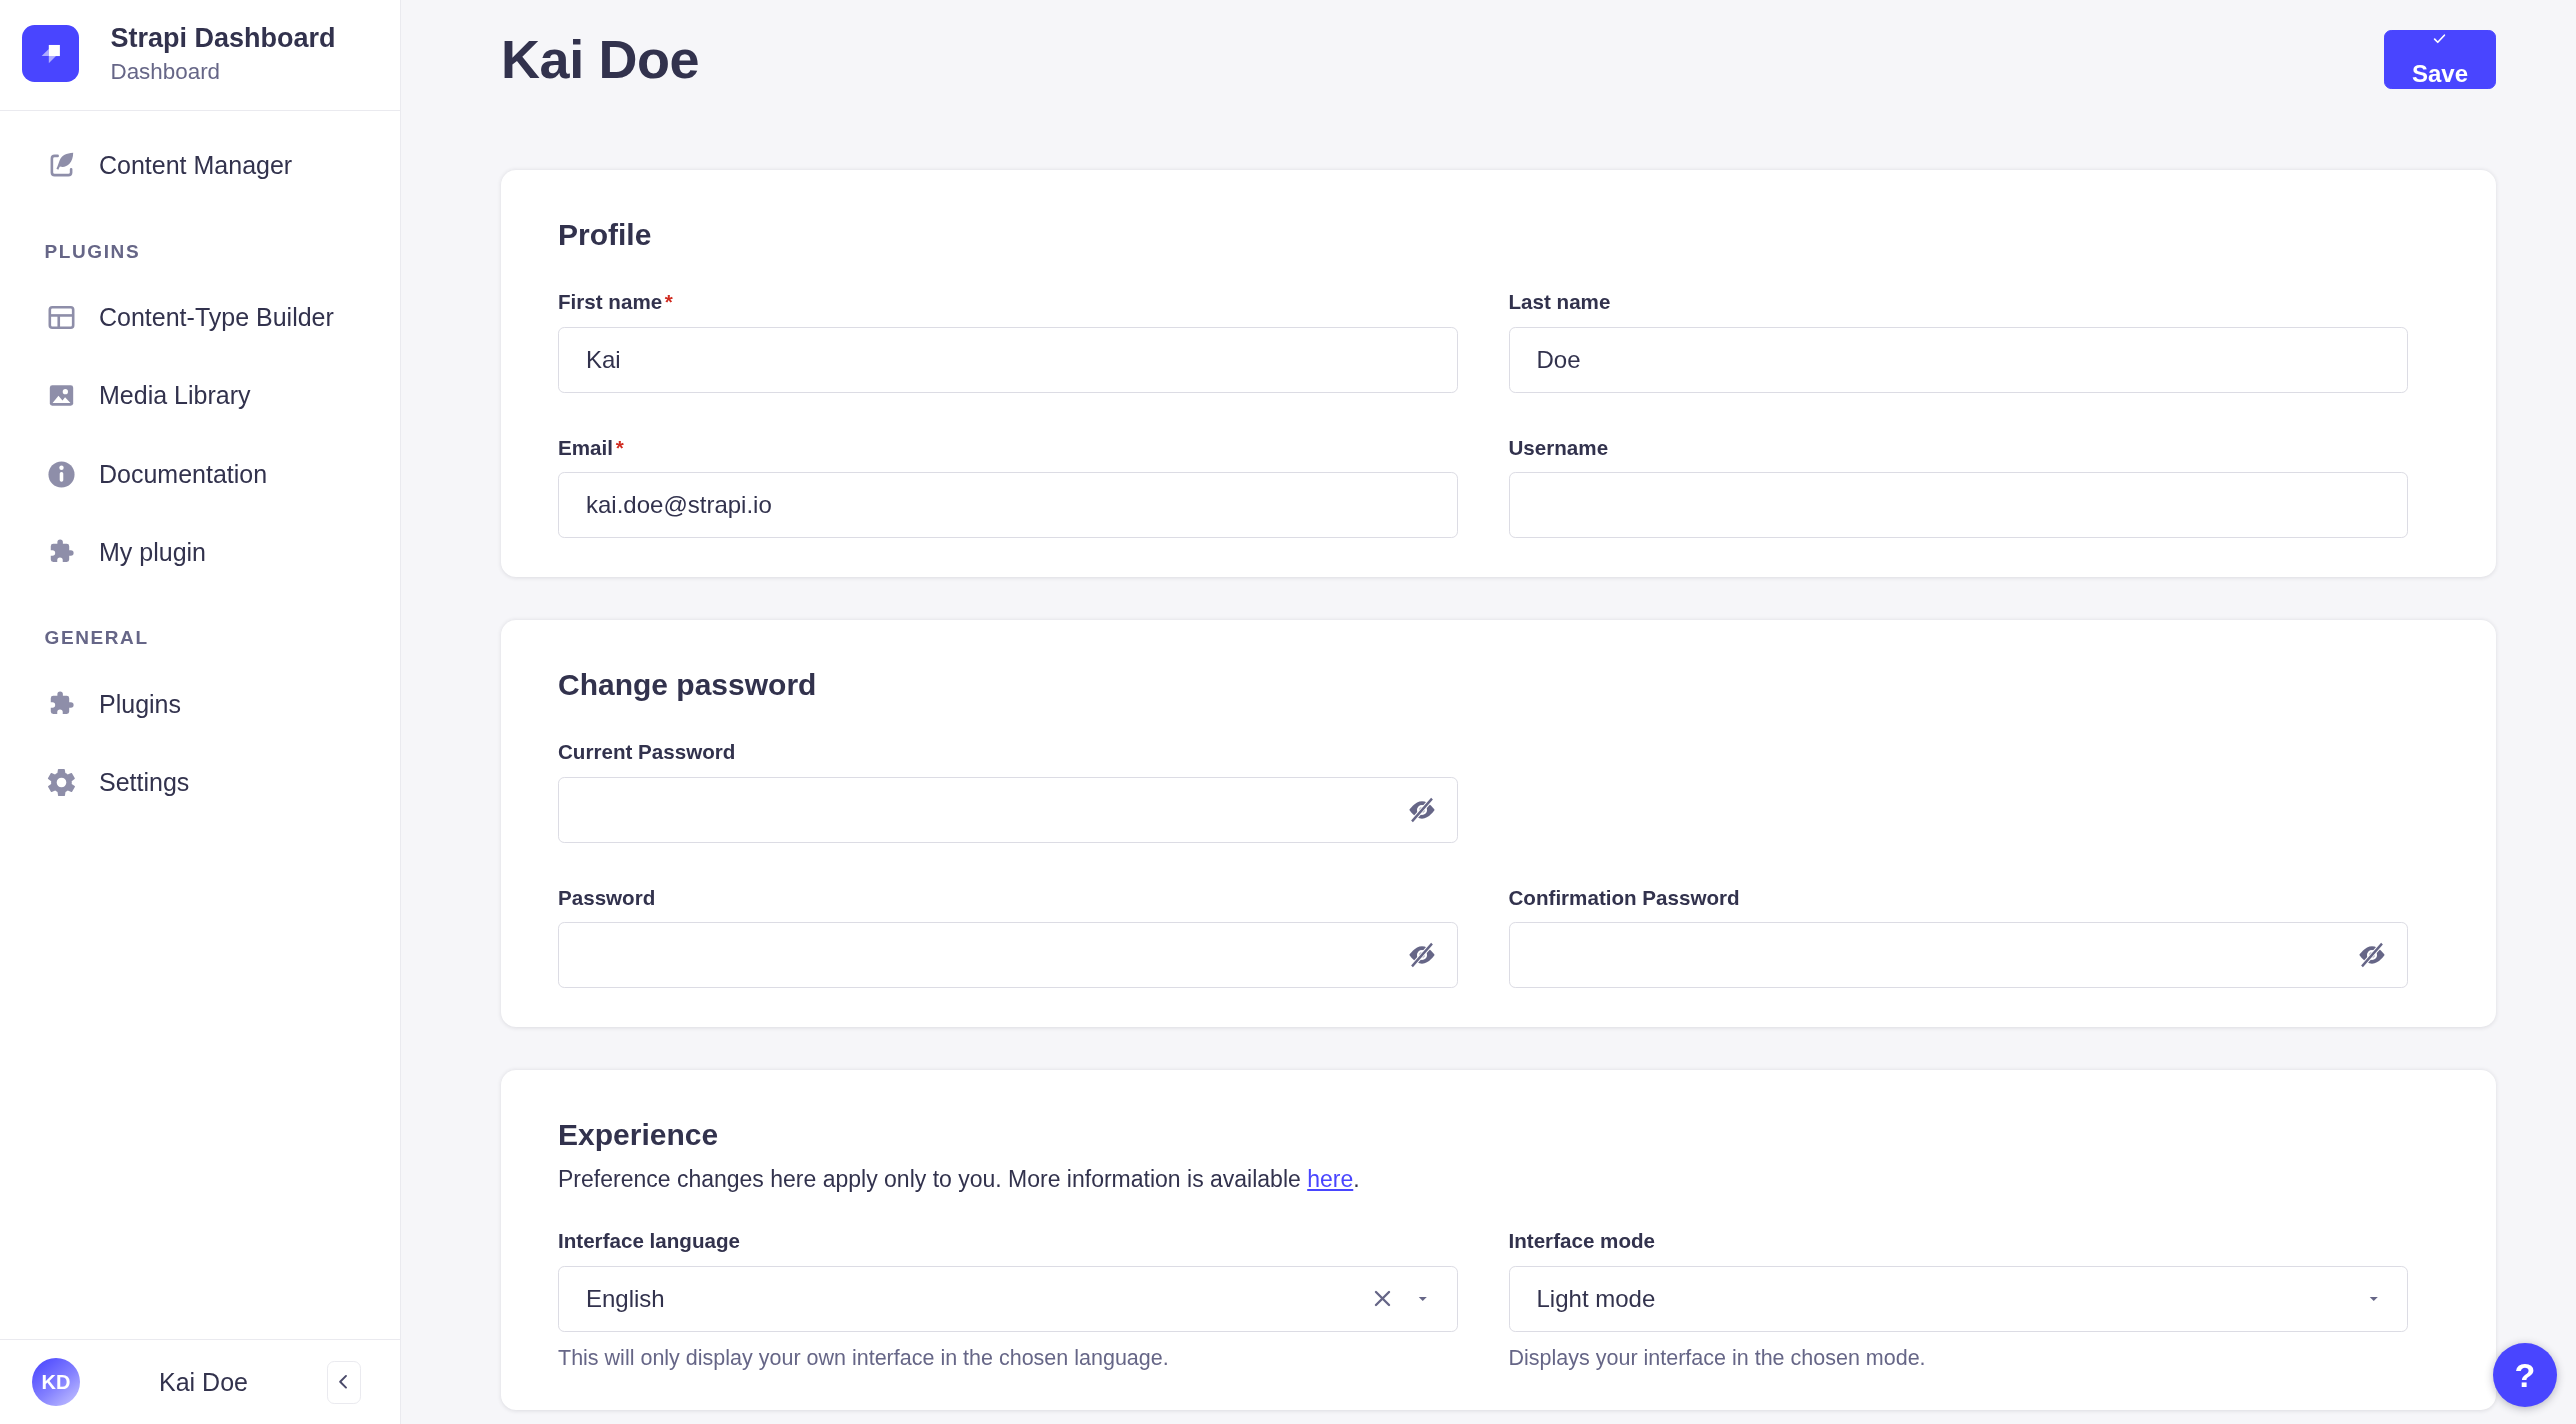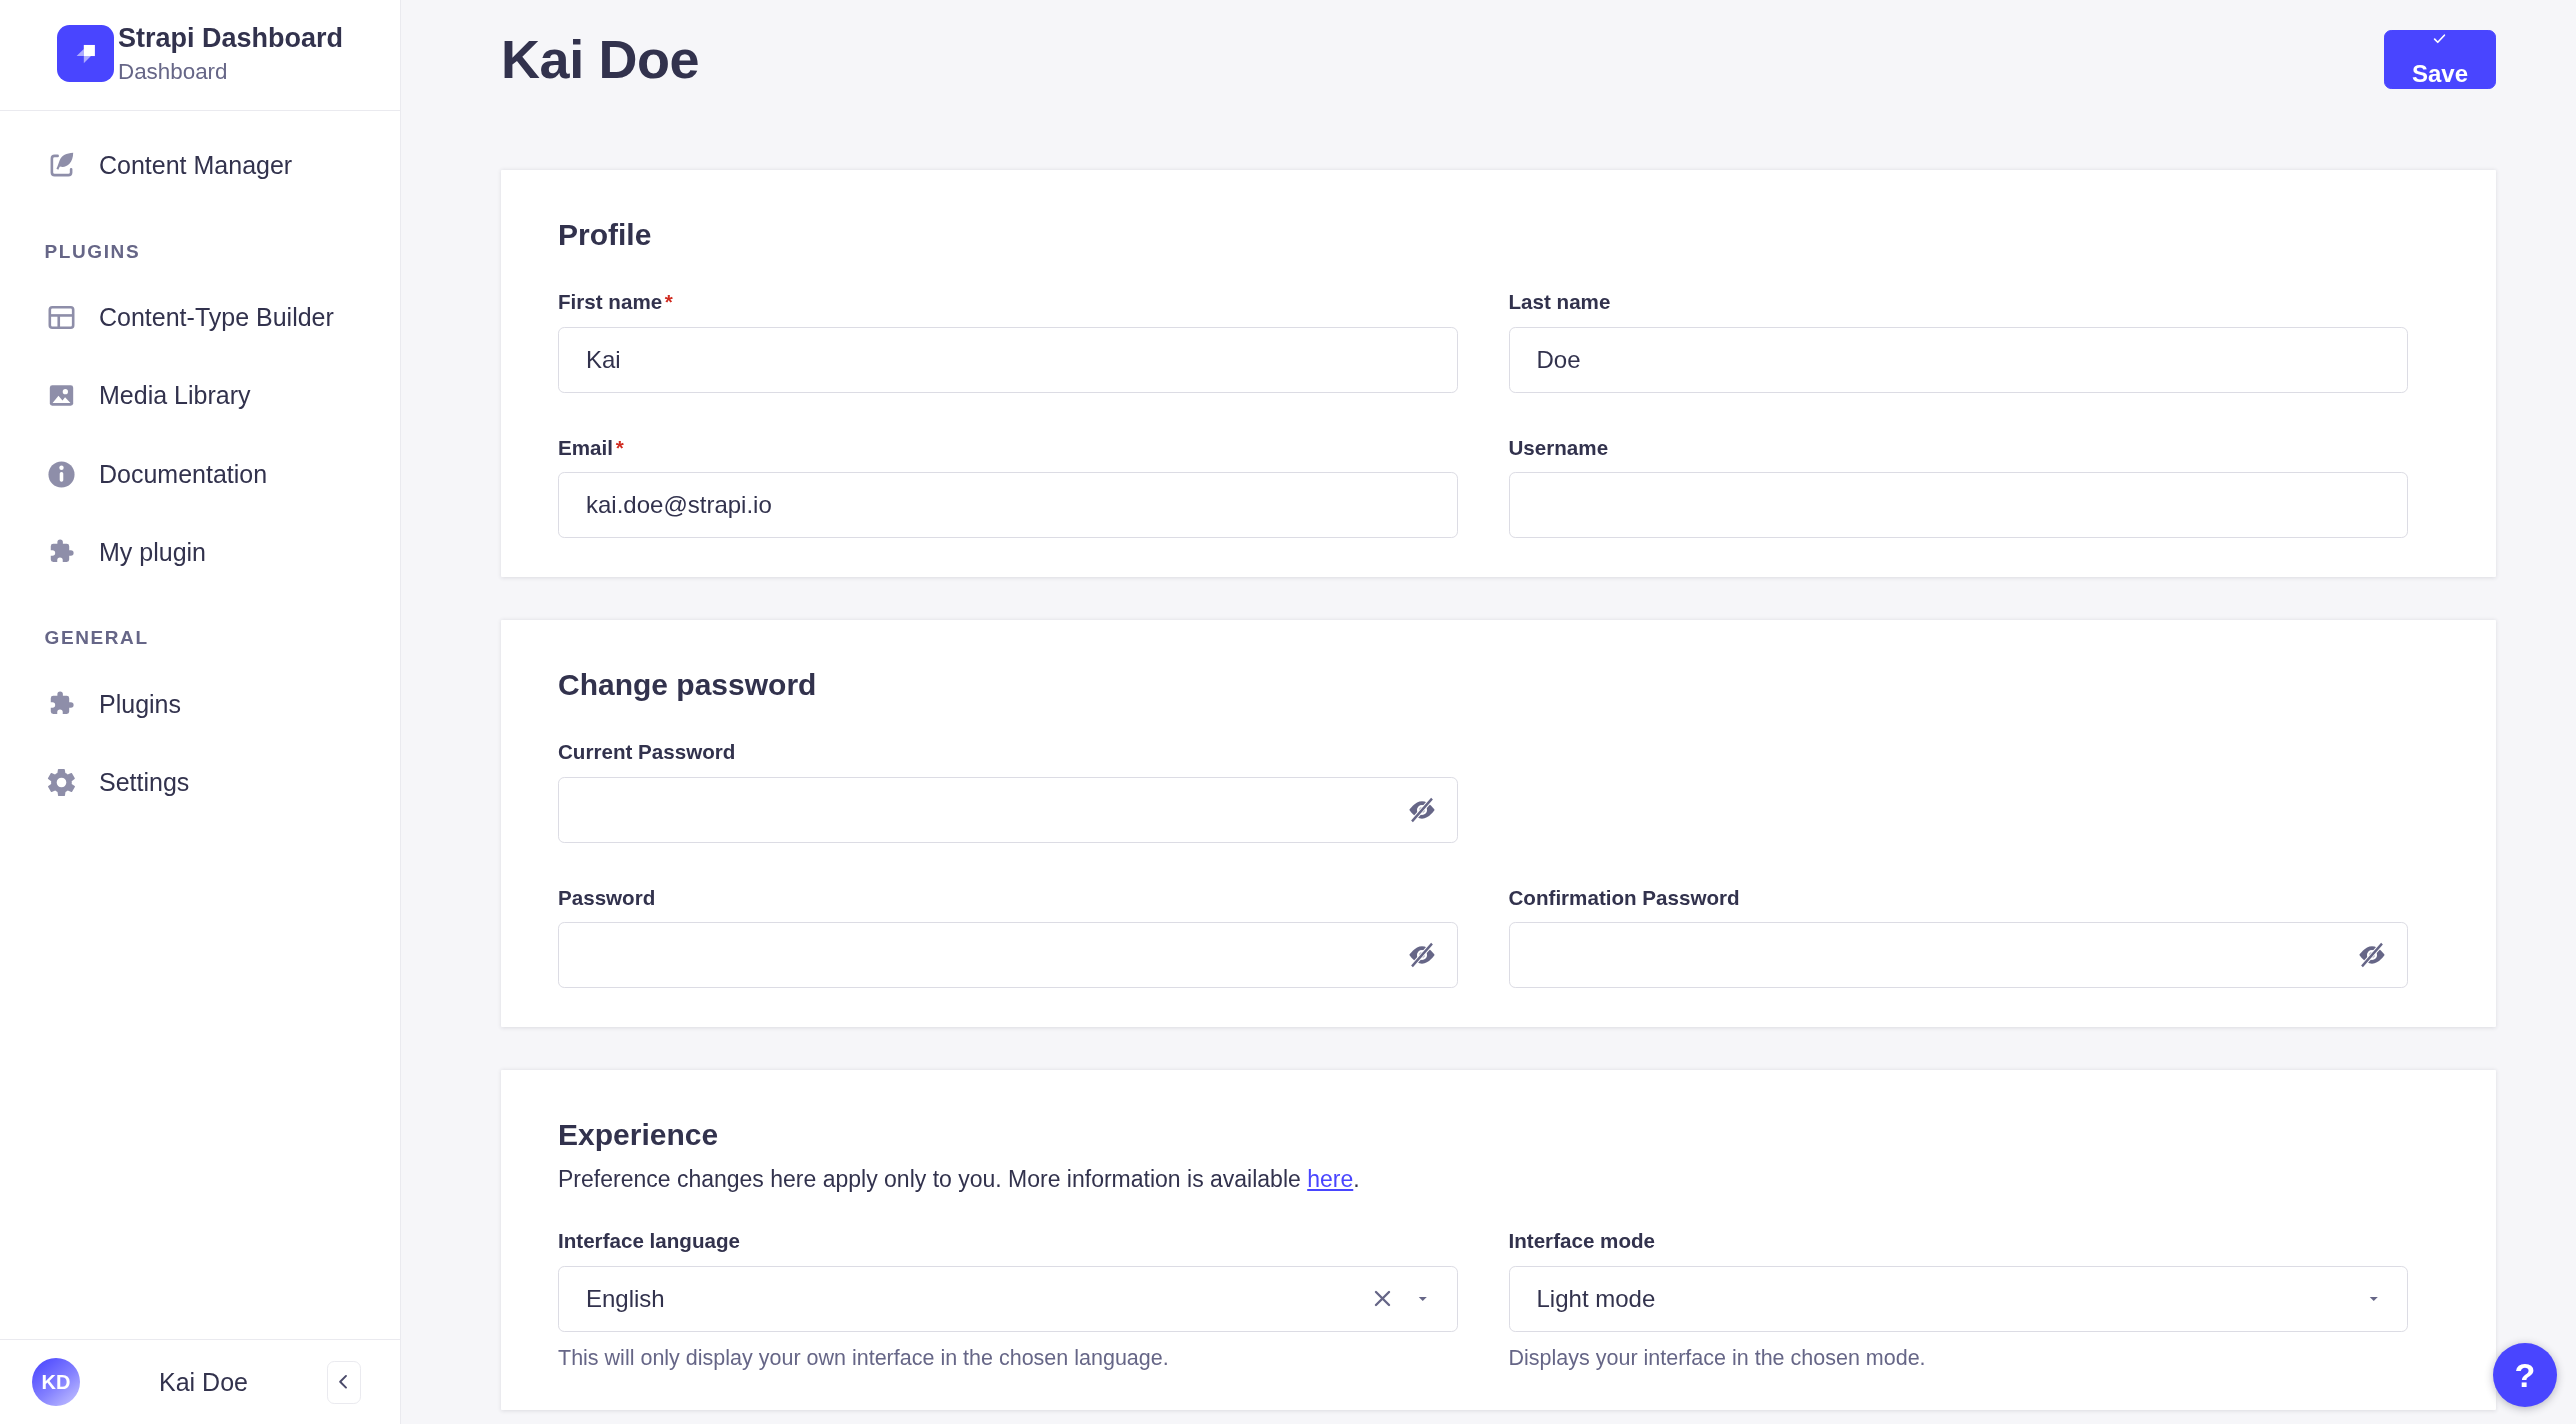--- a/index.html
+++ b/index.html
@@ -12,24 +12,23 @@
   }
 
   
   .sidebar {
     width:401px; min-width:401px; height:100%;
     background:#ffffff;
     border-right:0.9px solid #eaeaef;
     display:flex; flex-direction:column;
   }
   .brand {
-    display:flex; align-items:center; gap:4px;
+    display:flex; align-items:center; gap:32px;
     padding:23px 21.5px 25px 21.5px;
     border-bottom:0.9px solid #eaeaef;
-    justify-content:center;
   }
   .brand-logo {
     width:57px; height:57px; border-radius:12.5px;
     background:#4945ff; flex:none;
     display:flex; align-items:center; justify-content:center;
   }
   .brand-logo svg { width:41px; height:41px; }
   .brand-title { font-size:27px; font-weight:700; line-height:1.15; }
   .brand-sub   { font-size:22.4px; color:#666687; margin-top:4.5px; }
 
@@ -74,21 +73,21 @@
   .page-title { font-size:54px; font-weight:700; letter-spacing:-0.4px; color:#32324d; }
   .save-btn {
     display:flex; align-items:center; gap:13.4px;
     background:#4945ff; color:#fff; border:0.9px solid #4945ff;
     border-radius:7.2px; height:59px; padding:0 27px;
     font-size:24px; font-weight:600; font-family:inherit; cursor:pointer;flex-direction:column;
   }
   .save-btn svg { width:27px; height:27px; }
 
   .card {
-    background:#fff; border-radius:1px;
+    background:#fff; border-radius:15px;
     box-shadow:0 0.9px 4.5px rgba(33,33,52,.12);
     padding:48px 88px 39px 57px;
     margin-bottom:43px;
   }
   .card-heading { font-size:30px; font-weight:700; color:#32324d; }
   .grid2 {
     display:grid; grid-template-columns:1fr 1fr;
     column-gap:51px; margin-top:38px;
   }
   .row-gap { margin-top:43px; }

